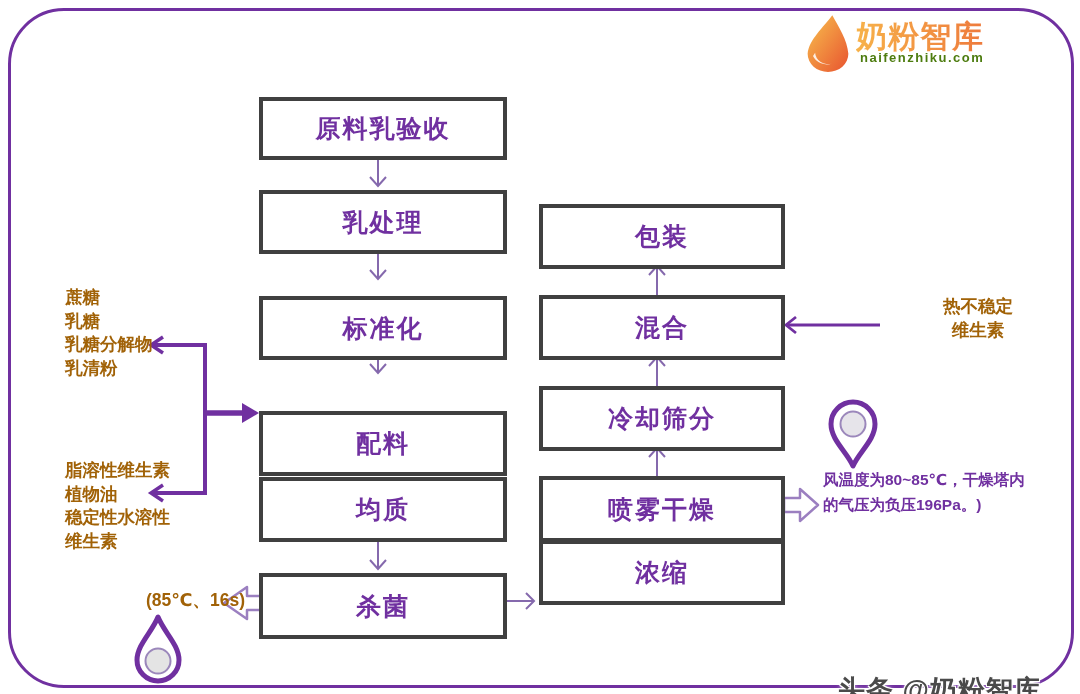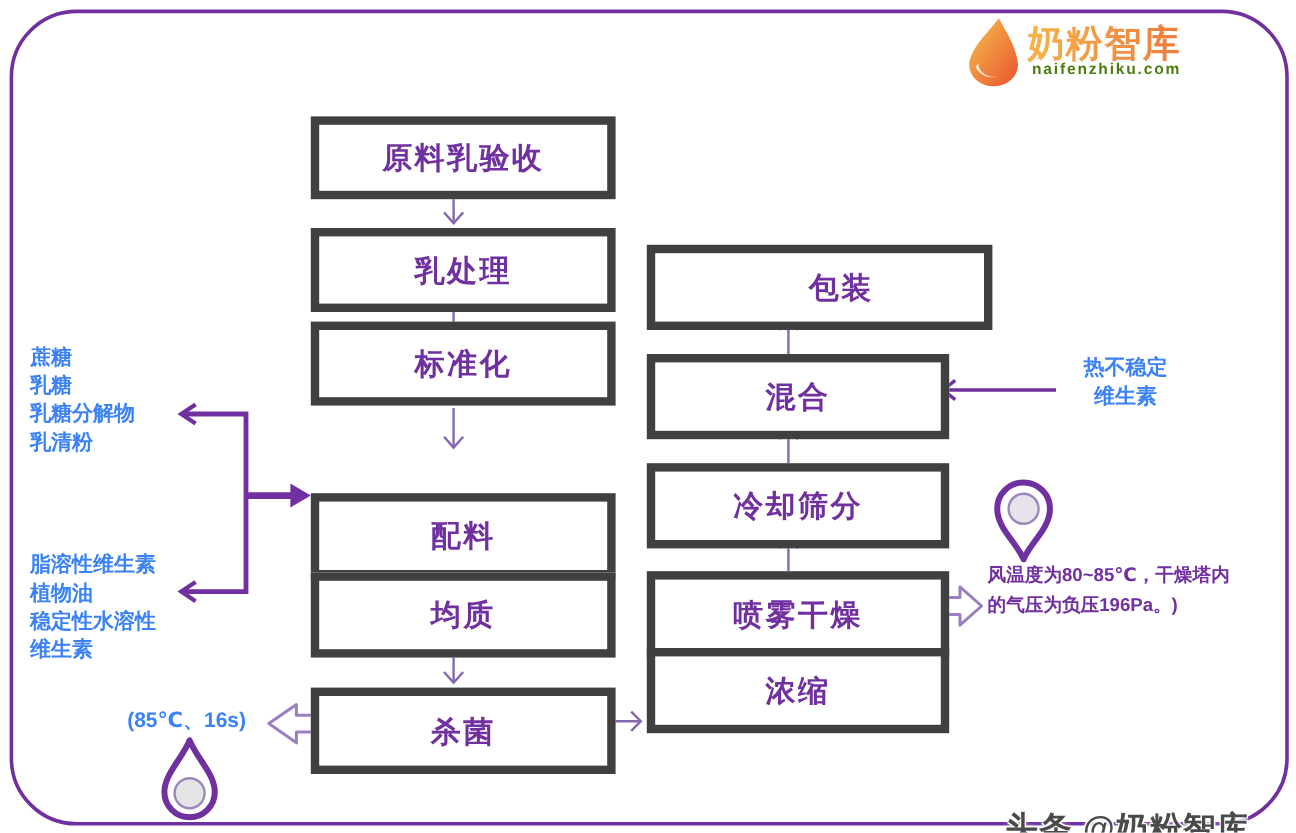--- a/index.html
+++ b/index.html
@@ -19,26 +19,26 @@
   .brand-name{
     position:absolute;left:56px;top:4px;font-size:31px;font-weight:bold;letter-spacing:1px;
     color:#F08038;
     background:linear-gradient(90deg,#F7B24A,#EE7A3C);
     -webkit-background-clip:text;background-clip:text;-webkit-text-fill-color:transparent;
   }
   .brand-domain{
     position:absolute;left:60px;top:38px;font-size:13px;letter-spacing:1.5px;color:#4d7c0f;font-weight:bold;
   }
   .box{
-    position:absolute;border:7px solid #404040;background:#ffffff;
+    position:absolute;border:4px solid #404040;background:#ffffff;
     display:flex;align-items:center;justify-content:center;
     font-size:25px;font-weight:bold;color:#7030A0;letter-spacing:2px;
   }
   .note{
-    position:absolute;font-weight:bold;color:#3b82f6;font-size:17.5px;line-height:23.5px;
+    position:absolute;font-weight:bold;color:#a16207;font-size:17.5px;line-height:23.5px;margin-left:40px;
   }
   .note .ln{white-space:nowrap;}
   .spray-note{
     position:absolute;left:823px;top:468px;width:205px;font-weight:bold;color:#7030A0;
     font-size:15.5px;line-height:24.5px;
   }
   .spray-note .ln{white-space:nowrap;}
   .watermark{
     position:absolute;left:838px;top:636px;width:220px;text-align:left;
     font-size:27px;font-weight:bold;color:#4a4a4a;letter-spacing:1px;
@@ -146,34 +146,34 @@
       <circle cx="158" cy="661" r="12.5" fill="#E4E4E4" stroke="#9B87BB" stroke-width="2"></circle>
     </g>
   </svg>
 
   <div class="box" style="left:259px;top:97px;width:240px;height:55px;">
       <span>原料乳验收</span>
     </div>
   <div class="box" style="left:259px;top:190px;width:240px;height:56px;">
       <span>乳处理</span>
     </div>
-  <div class="box" style="left:259px;top:268px;width:240px;height:56px;">
+  <div class="box" style="left:259px;top:296px;width:240px;height:56px;">
       <span>标准化</span>
     </div>
   <div class="box" style="left:259px;top:395px;width:240px;height:57px;margin-top:16px;">
       <span>配料</span>
     </div>
   <div class="box" style="left:259px;top:477px;width:240px;height:57px;">
       <span>均质</span>
     </div>
   <div class="box" style="left:259px;top:573px;width:240px;height:58px;">
       <span>杀菌</span>
     </div>
 
-  <div class="box" style="left:539px;top:204px;width:238px;height:57px;padding-left:36px;">
+  <div class="box" style="left:539px;top:204px;width:238px;height:57px;">
       <span>包装</span>
     </div>
   <div class="box" style="left:539px;top:295px;width:238px;height:57px;">
       <span>混合</span>
     </div>
   <div class="box" style="left:539px;top:386px;width:238px;height:57px;">
       <span>冷却筛分</span>
     </div>
   <div class="box" style="left:539px;top:476px;width:238px;height:58px;">
       <span>喷雾干燥</span>

